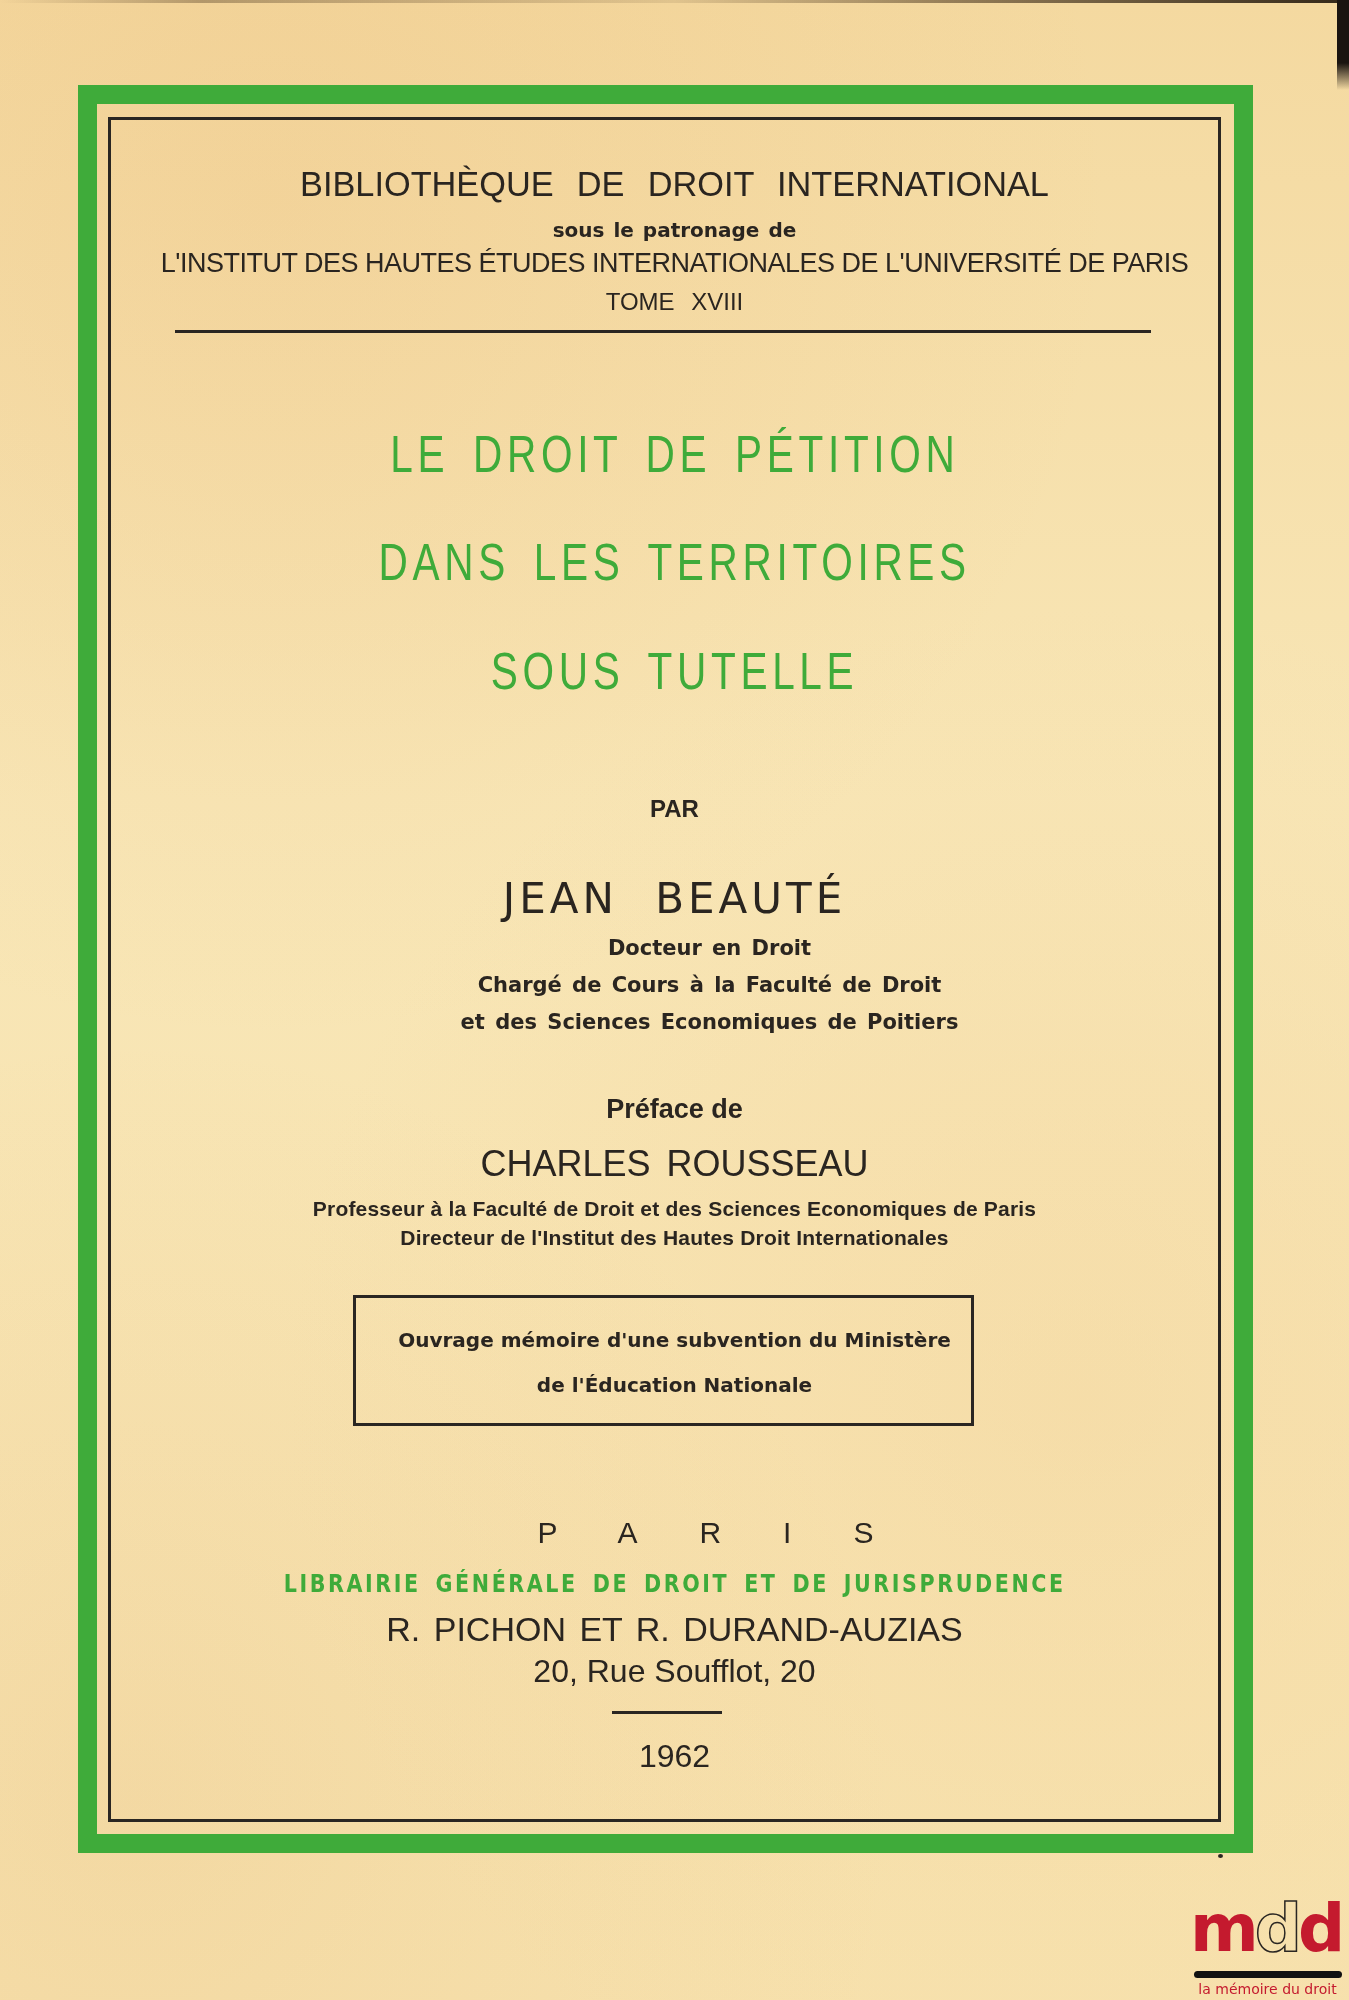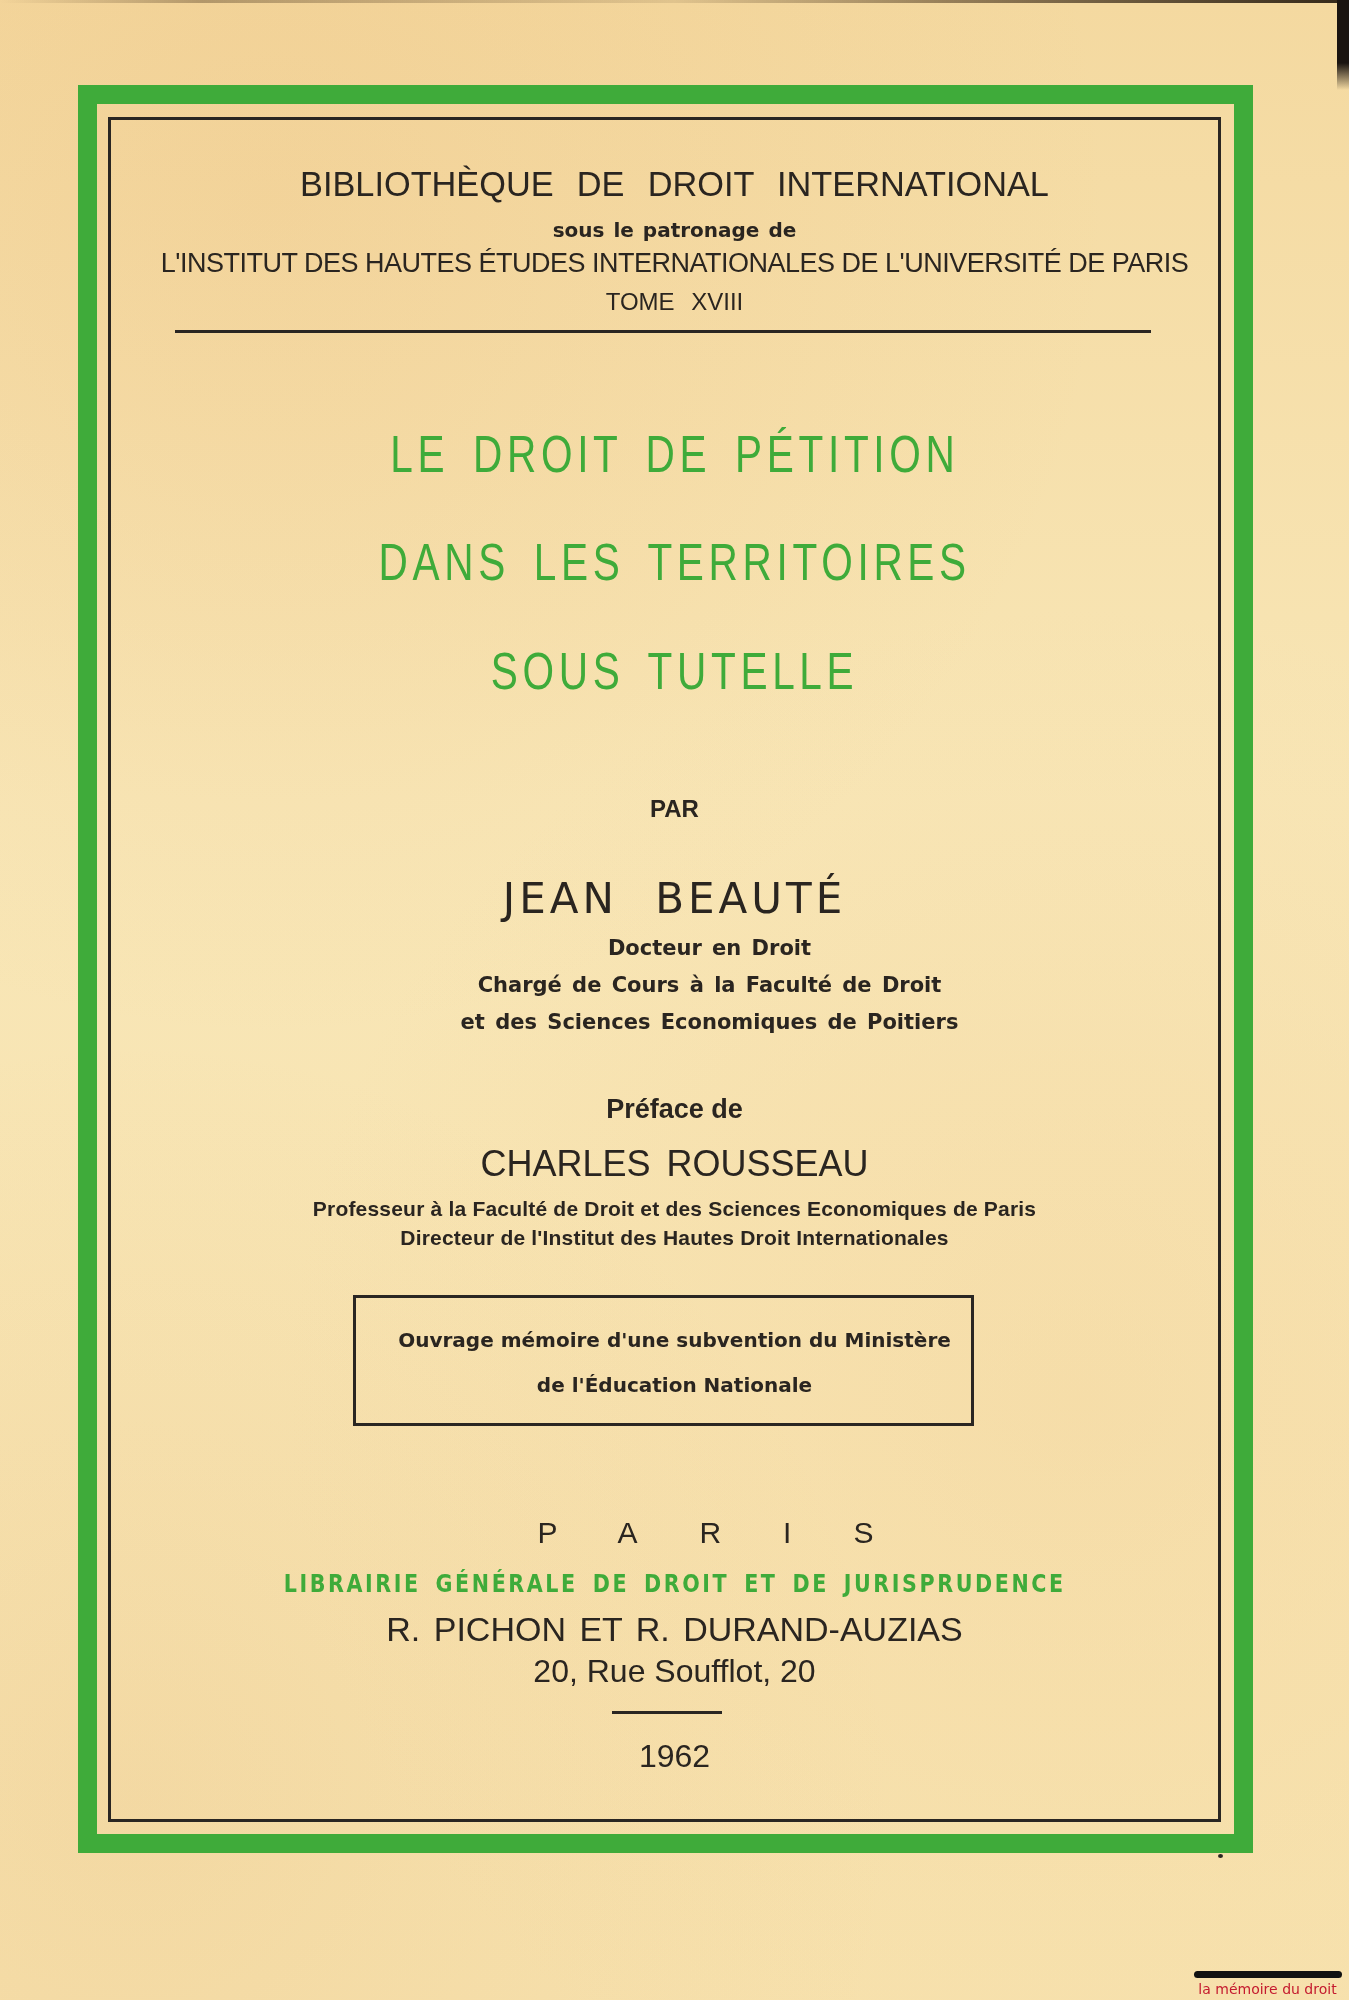--- a/index.html
+++ b/index.html
@@ -137,15 +137,16 @@
 
 <div class="line paris">PARIS</div>
 <div class="line librairie"><span>LIBRAIRIE GÉNÉRALE DE DROIT ET DE JURISPRUDENCE</span></div>
 <div class="line pichon">R. PICHON ET R. DURAND-AUZIAS</div>
 <div class="line address">20, Rue Soufflot, 20</div>
 <div class="rule-short"></div>
 <div class="line year">1962</div>
 <div class="stray-dot"></div>
 
 <div class="logo">
+  <div class="logo-mark"><span class="logo-m">m</span><span class="logo-d1">d</span><span class="logo-d2">d</span></div>
   <div class="logo-bar"></div>
   <div class="logo-tag">la mémoire du droit</div>
 </div>
 
 </body></html>

